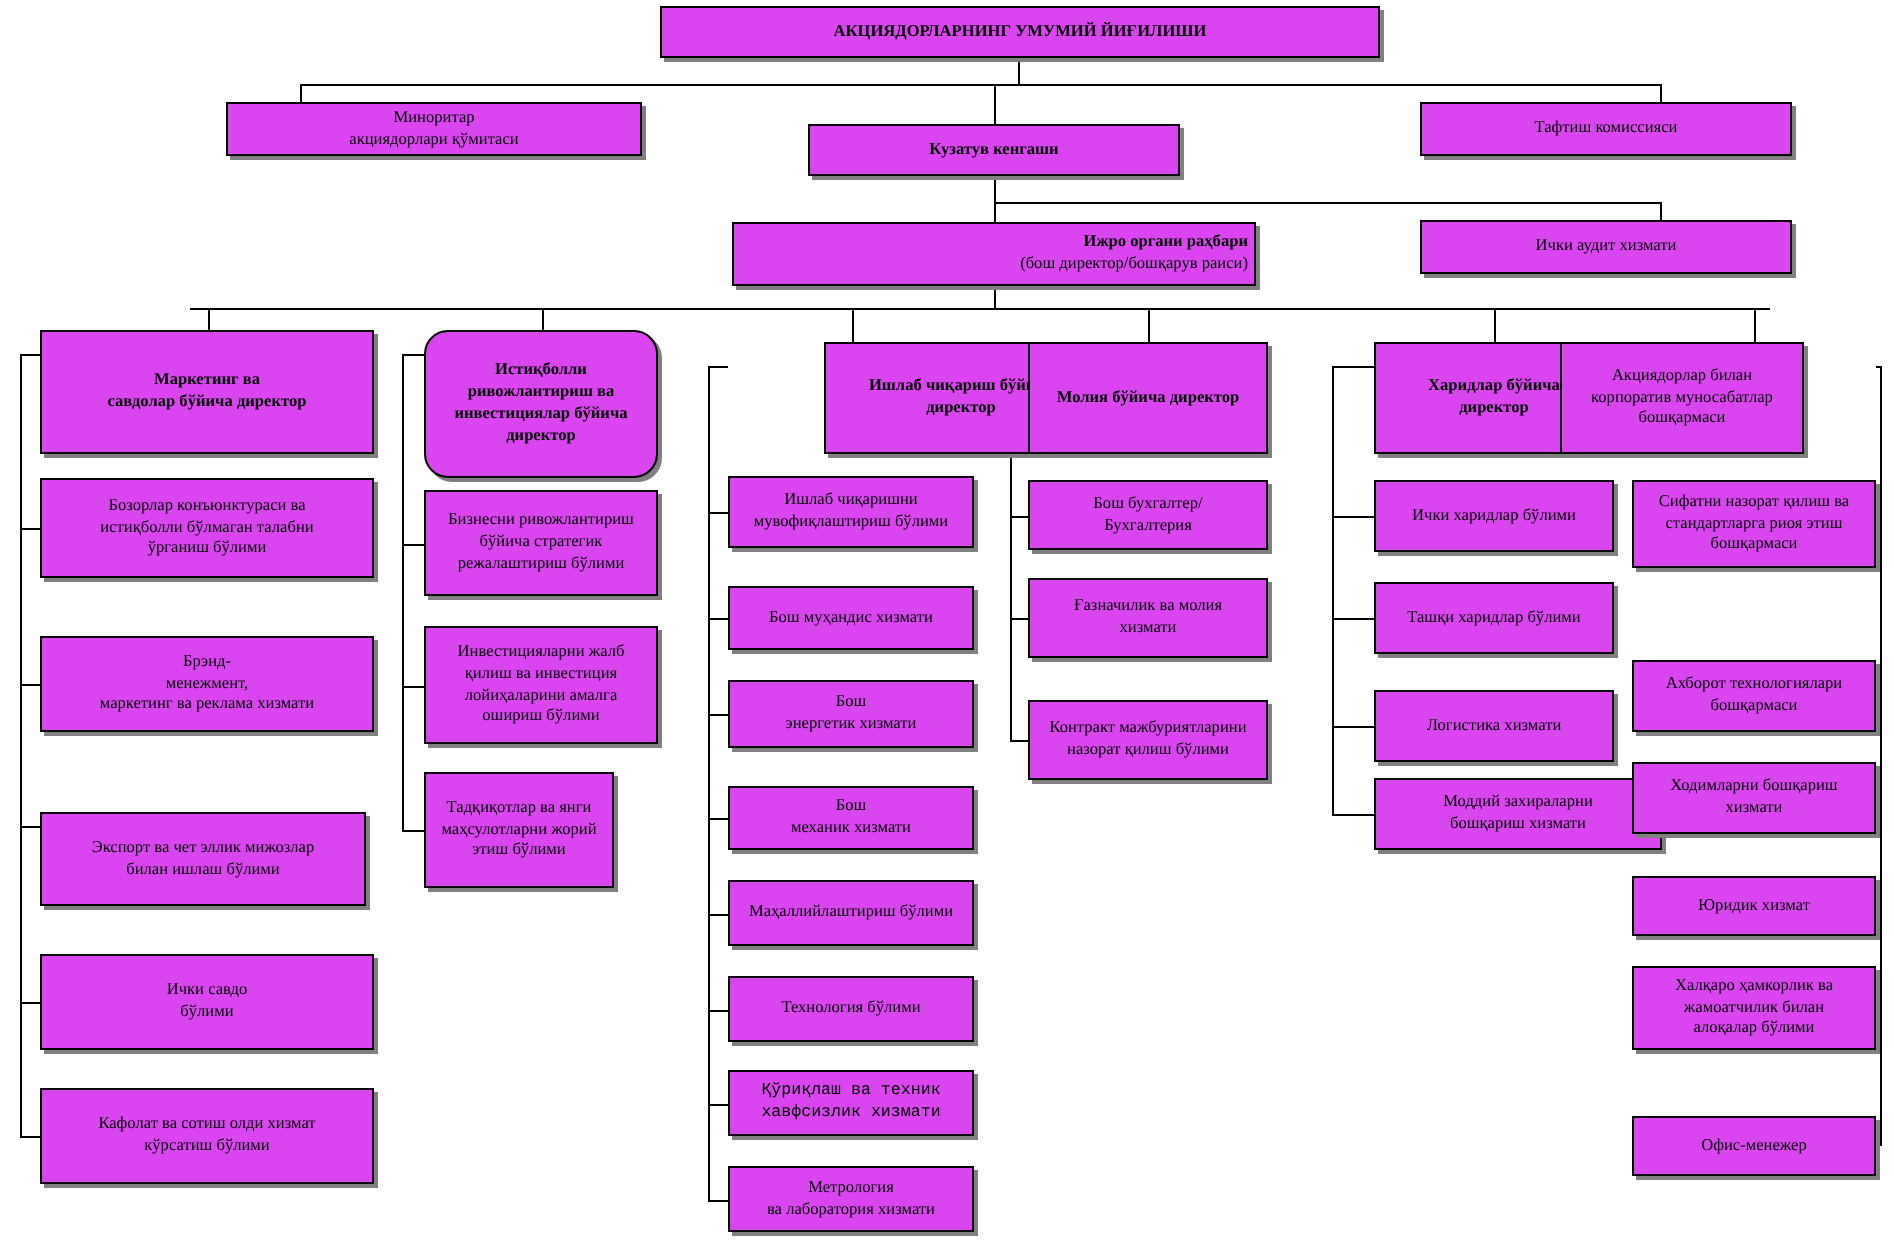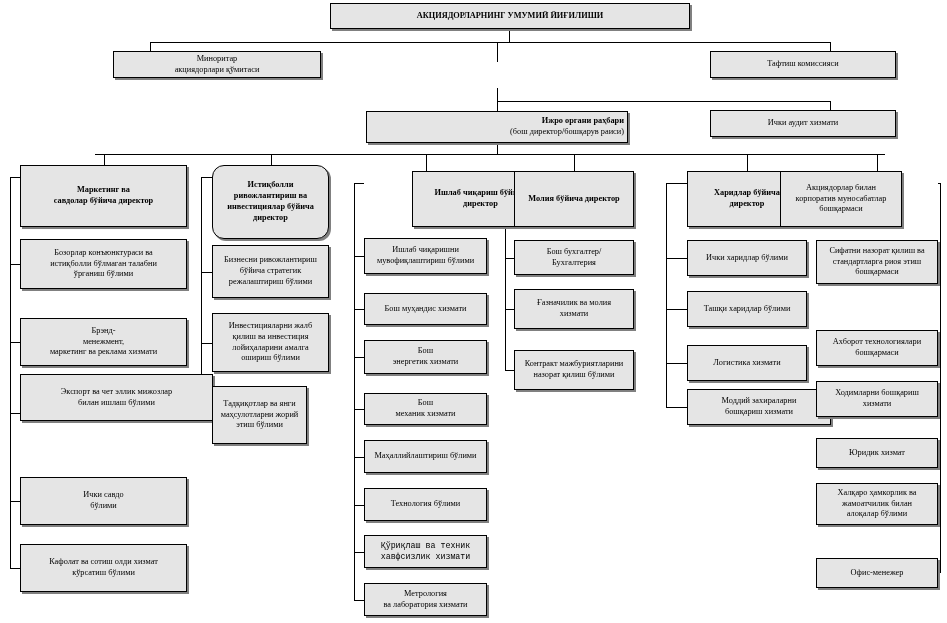--- a/index.html
+++ b/index.html
@@ -13,21 +13,21 @@
     color: #000000;
     overflow: hidden;
   }
   #chart {
     position: relative;
     width: 947px; height: 623px;
   }
   .box {
     position: absolute;
     border: 1px solid #000000;
-    background: #e5e5e5;
+    background: #d946ef;
     display: flex;
     align-items: center;
     justify-content: center;
     text-align: center;
     font-size: 8.3px;
     line-height: 1.32;
     padding: 2px 3px;
     z-index: 3;
   }
   .box > span { display: block; width: 100%; }
@@ -60,20 +60,23 @@
   <div class="line vline" style="left:497px; top:42px; height:20px;"></div>
   <div class="line vline" style="left:830px; top:42px; height:9px;"></div>
 
   <div class="box shadow" style="left:113px; top:51px; width:208px; height:27px;">
     <span>
       <span>Миноритар</span><br>
       <span>акциядорлари қўмитаси</span>
     </span>
   </div>
 
+  <div class="box bold shadow" style="left:404px; top:62px; width:186px; height:26px;">
+    <span>Кузатув кенгаши</span>
+  </div>
 
   <div class="box shadow" style="left:710px; top:51px; width:186px; height:27px;">
     <span>Тафтиш комиссияси</span>
   </div>
 
   <div class="line vline" style="left:497px; top:88px; height:13px;"></div>
   <div class="line hline" style="left:497px; top:101px; width:333px;"></div>
   <div class="line vline" style="left:497px; top:101px; height:10px;"></div>
   <div class="line vline" style="left:830px; top:101px; height:9px;"></div>
 
@@ -100,21 +103,21 @@
       <div class="line hline" style="left:10px; top:177px; width:10px;"></div>
       <div class="line hline" style="left:10px; top:264px; width:10px;"></div>
       <div class="box shadow" style="left:20px; top:239px; width:167px; height:50px;">
         <span><span>Бозорлар конъюнктураси ва</span><br><span>истиқболли бўлмаган талабни</span><br><span>ўрганиш бўлими</span></span>
       </div>
       <div class="line hline" style="left:10px; top:342px; width:10px;"></div>
       <div class="box shadow" style="left:20px; top:318px; width:167px; height:48px;">
         <span><span>Брэнд-</span><br><span>менежмент,</span><br><span>маркетинг ва реклама хизмати</span></span>
       </div>
       <div class="line hline" style="left:10px; top:413px; width:10px;"></div>
-      <div class="box shadow" style="left:20px; top:374px; width:193px; height:47px;">
+      <div class="box shadow" style="left:20px; top:406px; width:163px; height:47px;">
         <span><span>Экспорт ва чет эллик мижозлар</span><br><span>билан ишлаш бўлими</span></span>
       </div>
       <div class="line hline" style="left:10px; top:501px; width:10px;"></div>
       <div class="box shadow" style="left:20px; top:477px; width:167px; height:48px;">
         <span><span>Ички савдо</span><br><span>бўлими</span></span>
       </div>
       <div class="line hline" style="left:10px; top:568px; width:10px;"></div>
       <div class="box shadow" style="left:20px; top:544px; width:167px; height:48px;">
         <span><span>Кафолат ва сотиш олди хизмат</span><br><span>кўрсатиш бўлими</span></span>
       </div>

